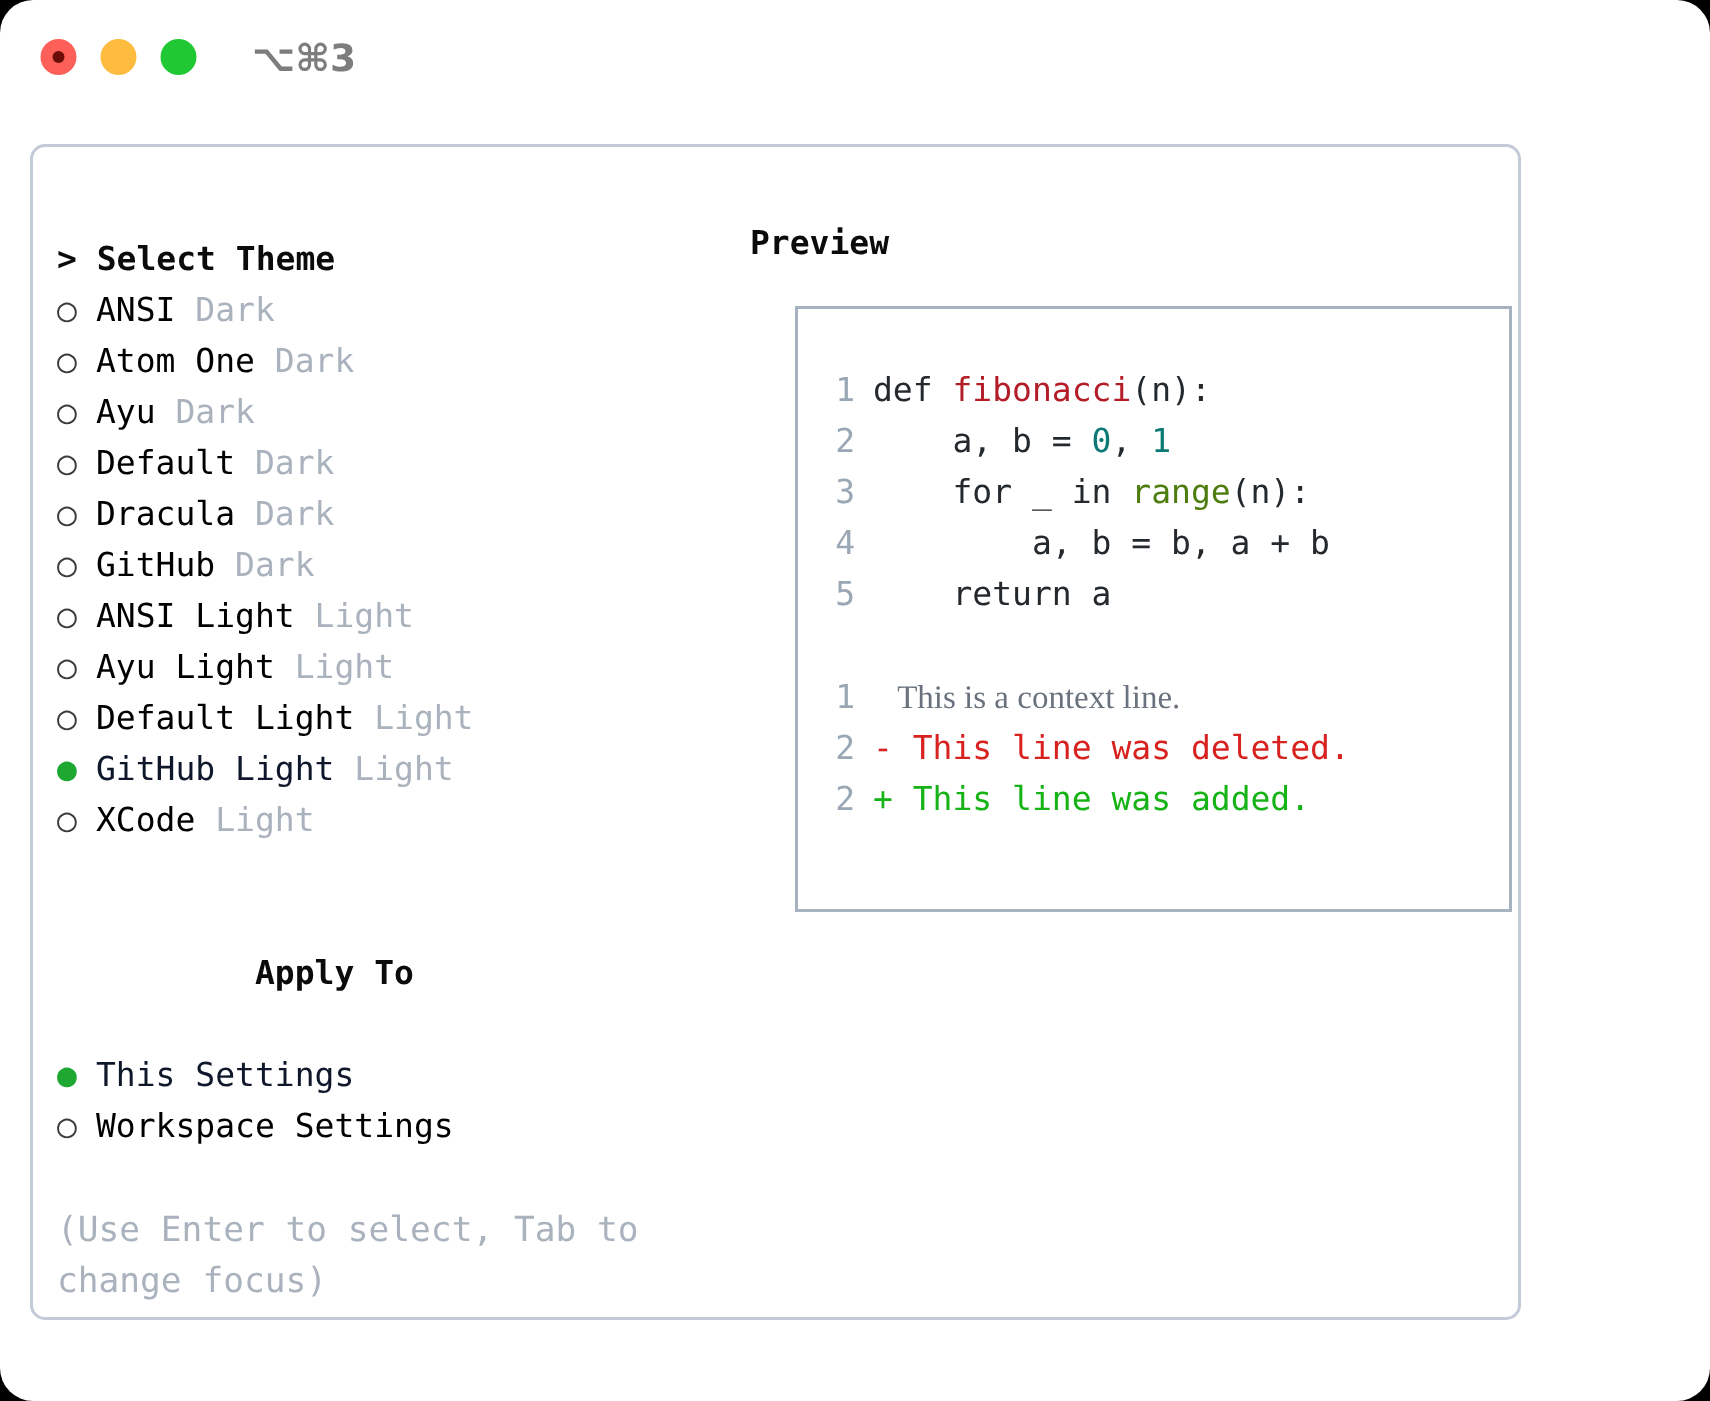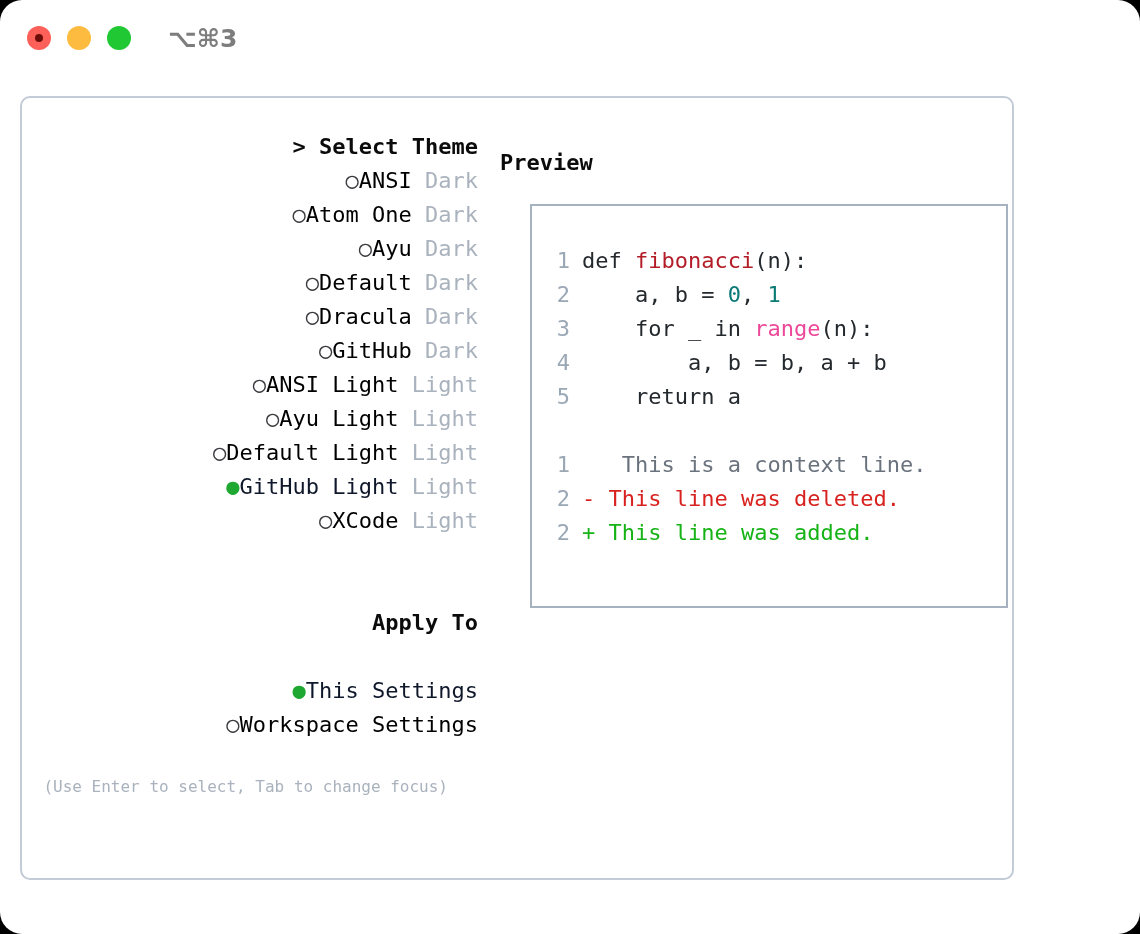--- a/index.html
+++ b/index.html
@@ -72,23 +72,22 @@
     height: 784px;
     border: 2px solid #c2cbd6;
     border-radius: 10px;
     box-sizing: border-box;
     background: #ffffff;
   }
 
   .col-left {
     position: absolute;
     left: 16px;
-    top: 32px;
+    top: 59px;
     width: 440px;
-    text-align: right;
   }
   .col-right {
     position: absolute;
     left: 478px;
     top: 48px;
     width: 500px;
   }
 
   
   .section-head {
@@ -111,22 +110,22 @@
     color: #3b3b40;
   }
   .row.selected .bullet { color: #1ea832; }
   .row.selected .label  { color: #0f172a; margin-top: 38px; }
   .label { color: #000000; }
   .tag   { color: #a9b2bd; }
 
   .spacer-row { height: 34px; }
 
   .hint {
-    font-size: 16px;
-    line-height: 22px;
+    font-size: 23px;
+    line-height: 34px;
     color: #a9b2bd;
     width: 410px;
   }
 
   
   .preview-head {
     font-size: 22px;
     line-height: 34px;
     font-weight: 700;
     color: #0b0b0b;
@@ -155,22 +154,22 @@
   .ln {
     display: inline-block;
     width: 24px;
     text-align: right;
     color: #9aa7b5;
     margin-right: 12px;
   }
   .kw   { color: #24292e; }
   .fn   { color: #b31d28; text-align: right; }
   .num  { color: #0b7a75; }
-  .bi   { color: #ec4899; }
-  .ctx  { color: #6a737d; }
+  .bi   { color: #4d7c0f; }
+  .ctx  { color: #6a737d; font-family: Liberation Serif, serif; }
   .del  { color: #d7221f; }
   .add  { color: #16b316; }
   .blank-line { height: 34px; }
 </style>
 </head>
 <body>
 
 <div class="window">
 
   <div class="titlebar">

